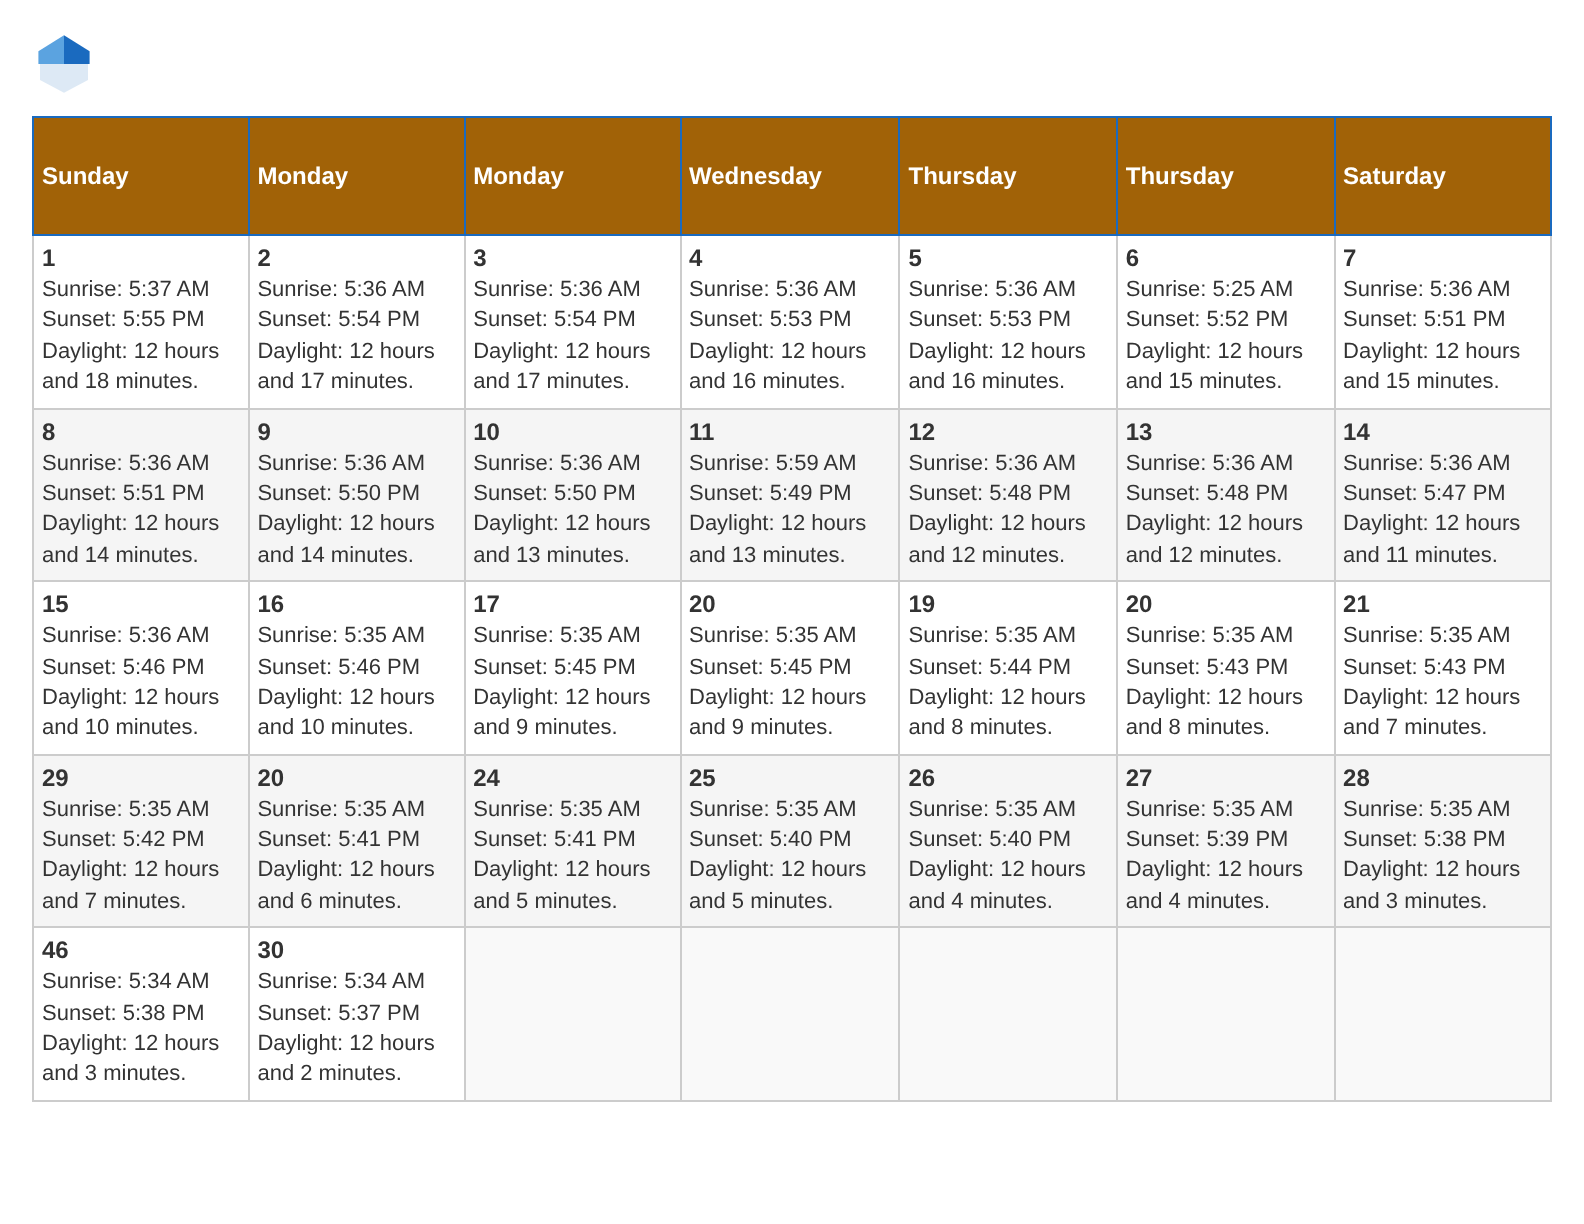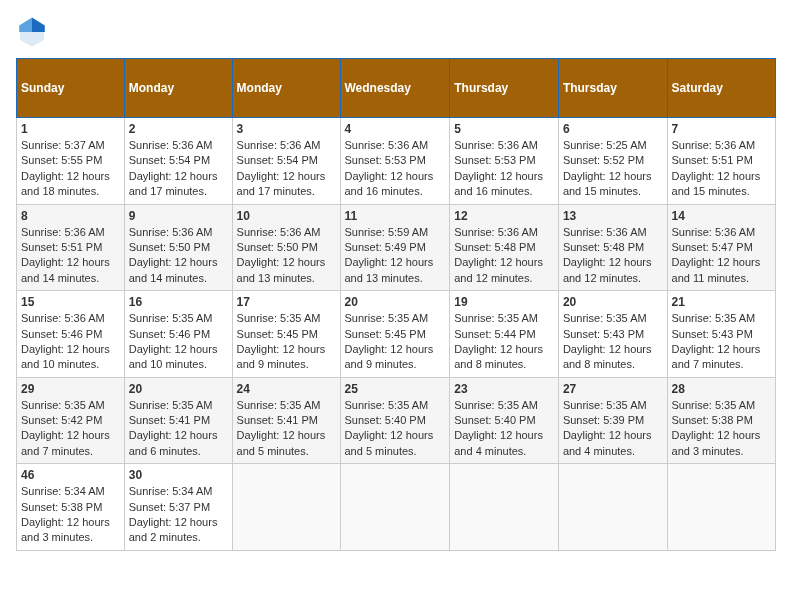--- a/index.html
+++ b/index.html
@@ -307,21 +307,21 @@
 and 5 minutes.</div>
         </td>
         <td>
           <div class="day-num">25</div>
           <div class="day-info">Sunrise: 5:35 AM
 Sunset: 5:40 PM
 Daylight: 12 hours
 and 5 minutes.</div>
         </td>
         <td>
-          <div class="day-num">23</div>
+          <div class="day-num">26</div>
           <div class="day-info">Sunrise: 5:35 AM
 Sunset: 5:40 PM
 Daylight: 12 hours
 and 4 minutes.</div>
         </td>
         <td>
           <div class="day-num">27</div>
           <div class="day-info">Sunrise: 5:35 AM
 Sunset: 5:39 PM
 Daylight: 12 hours

